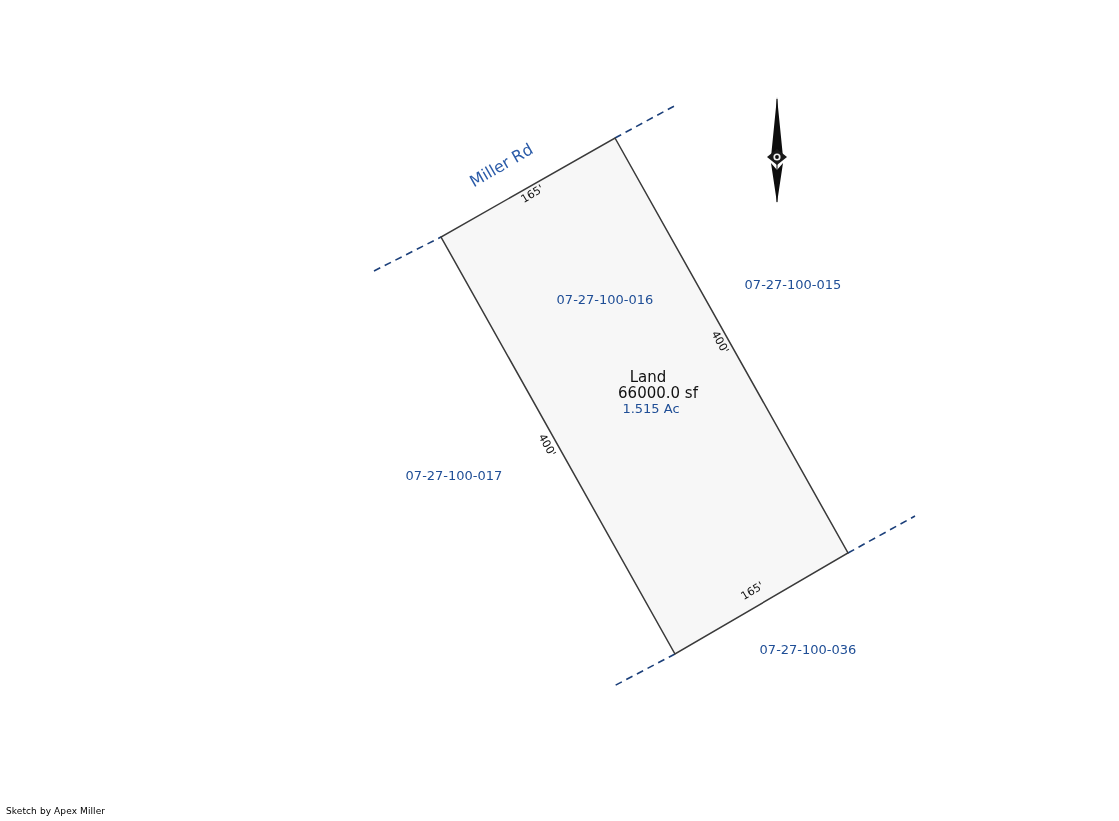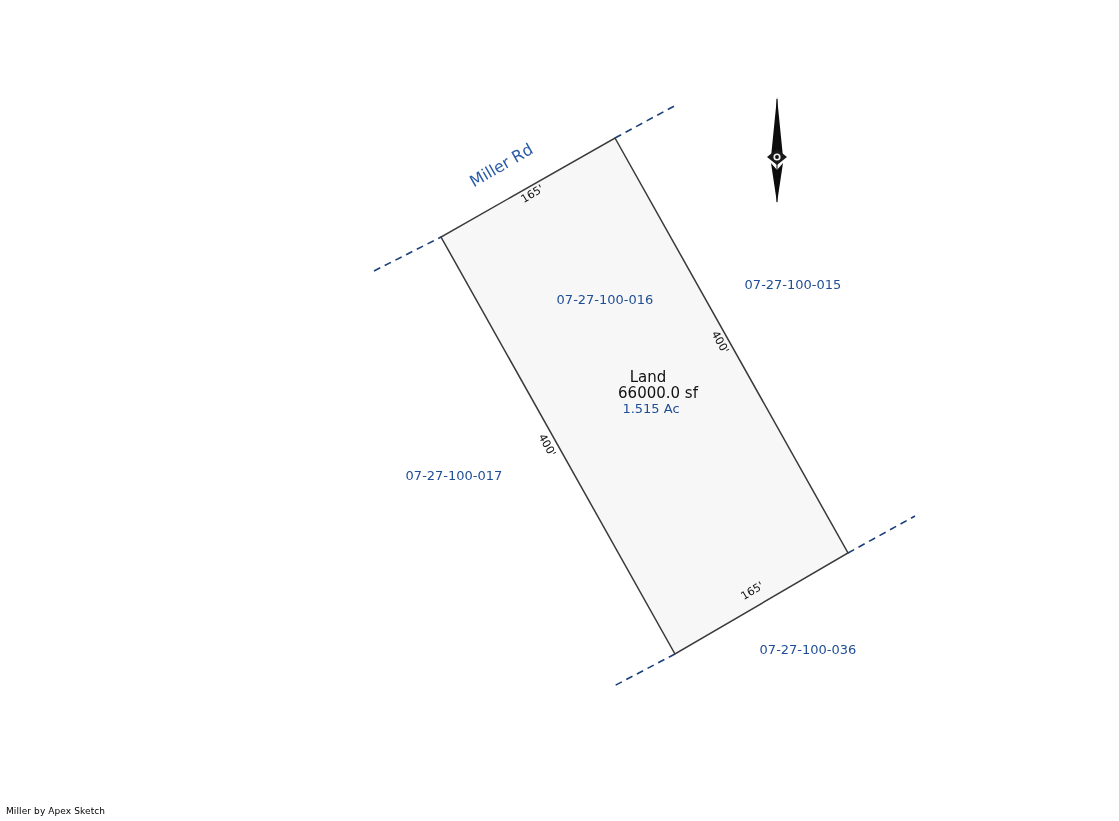--- a/index.html
+++ b/index.html
@@ -105,13 +105,13 @@
     <polygon points="777,203 783,163 777,170 771,163" fill="#0d0d0d"></polygon>
     <polygon points="777,196 780,168 777,173 774,168" fill="#0d0d0d"></polygon>
 
     <polygon points="777,149 787,157 777,165 767,157" fill="#1a1a1a"></polygon>
     <circle cx="777" cy="157" r="3.6" fill="#f2f2f2"></circle>
     <circle cx="777" cy="157" r="1.9" fill="#0d0d0d"></circle>
   </g>
 
 </svg>
 
-<div class="footer-credit">Miller by Apex Sketch</div>
+<div class="footer-credit">Sketch by Apex Miller</div>
 
 </body></html>

